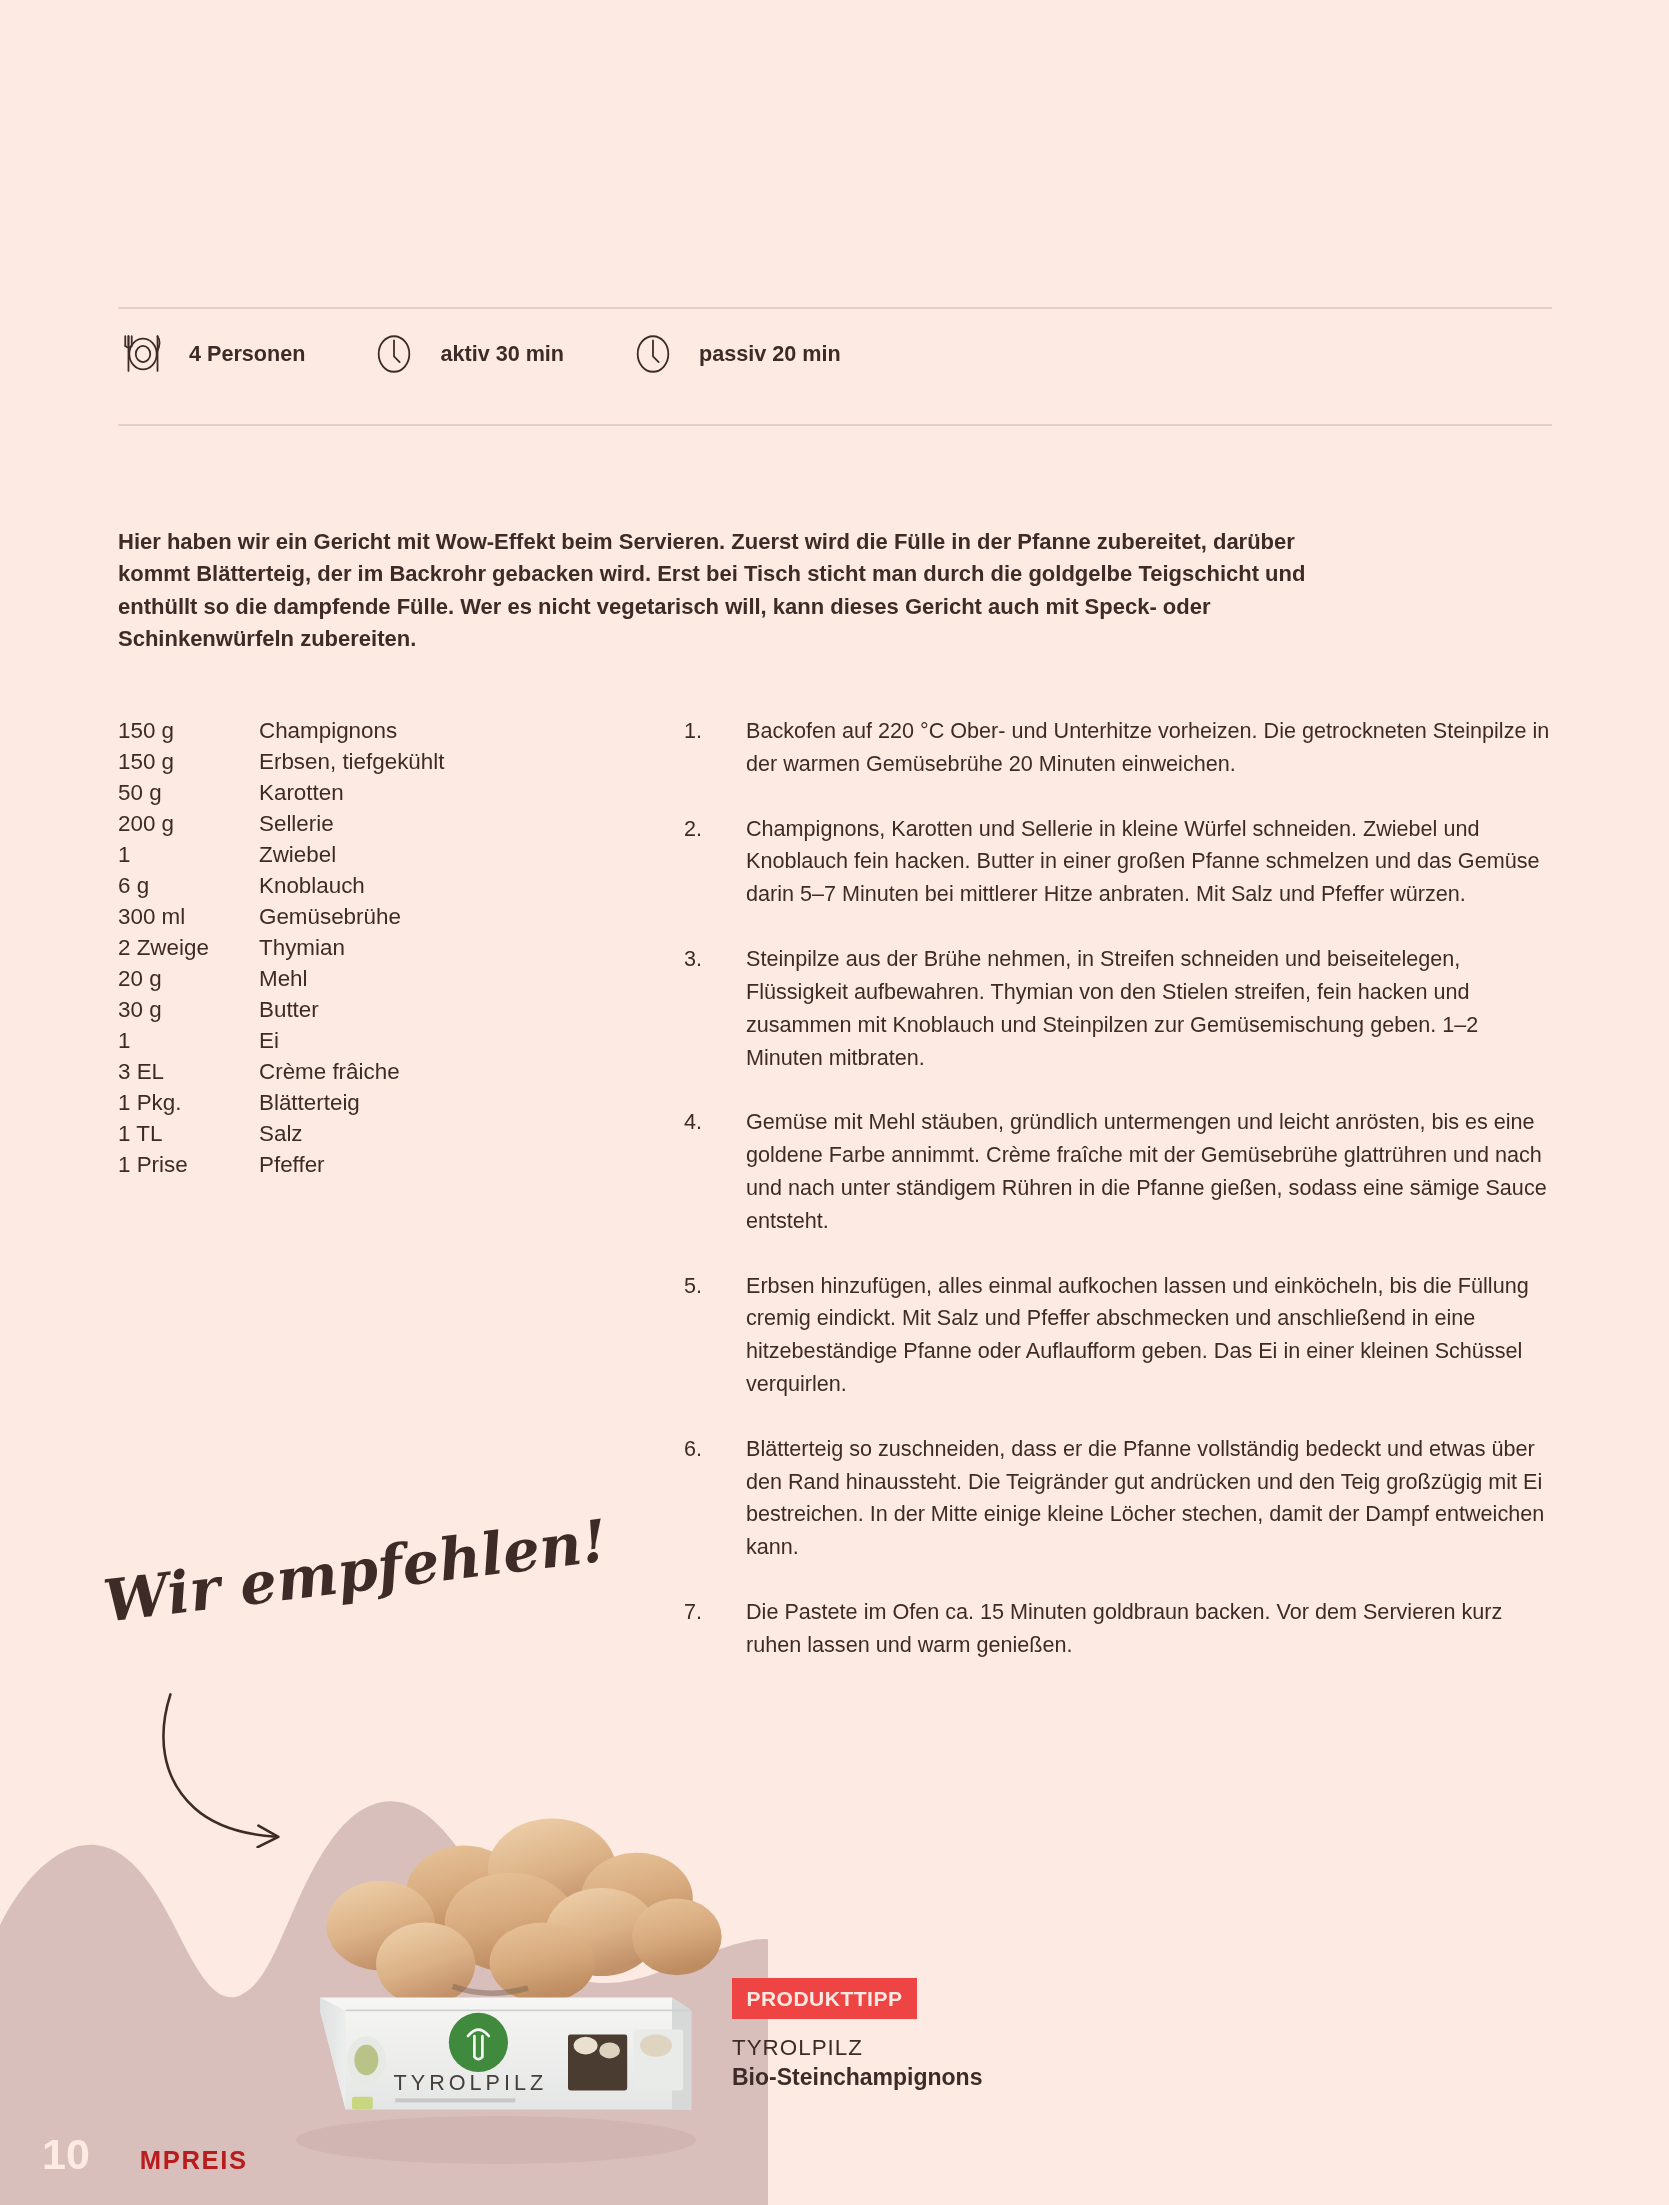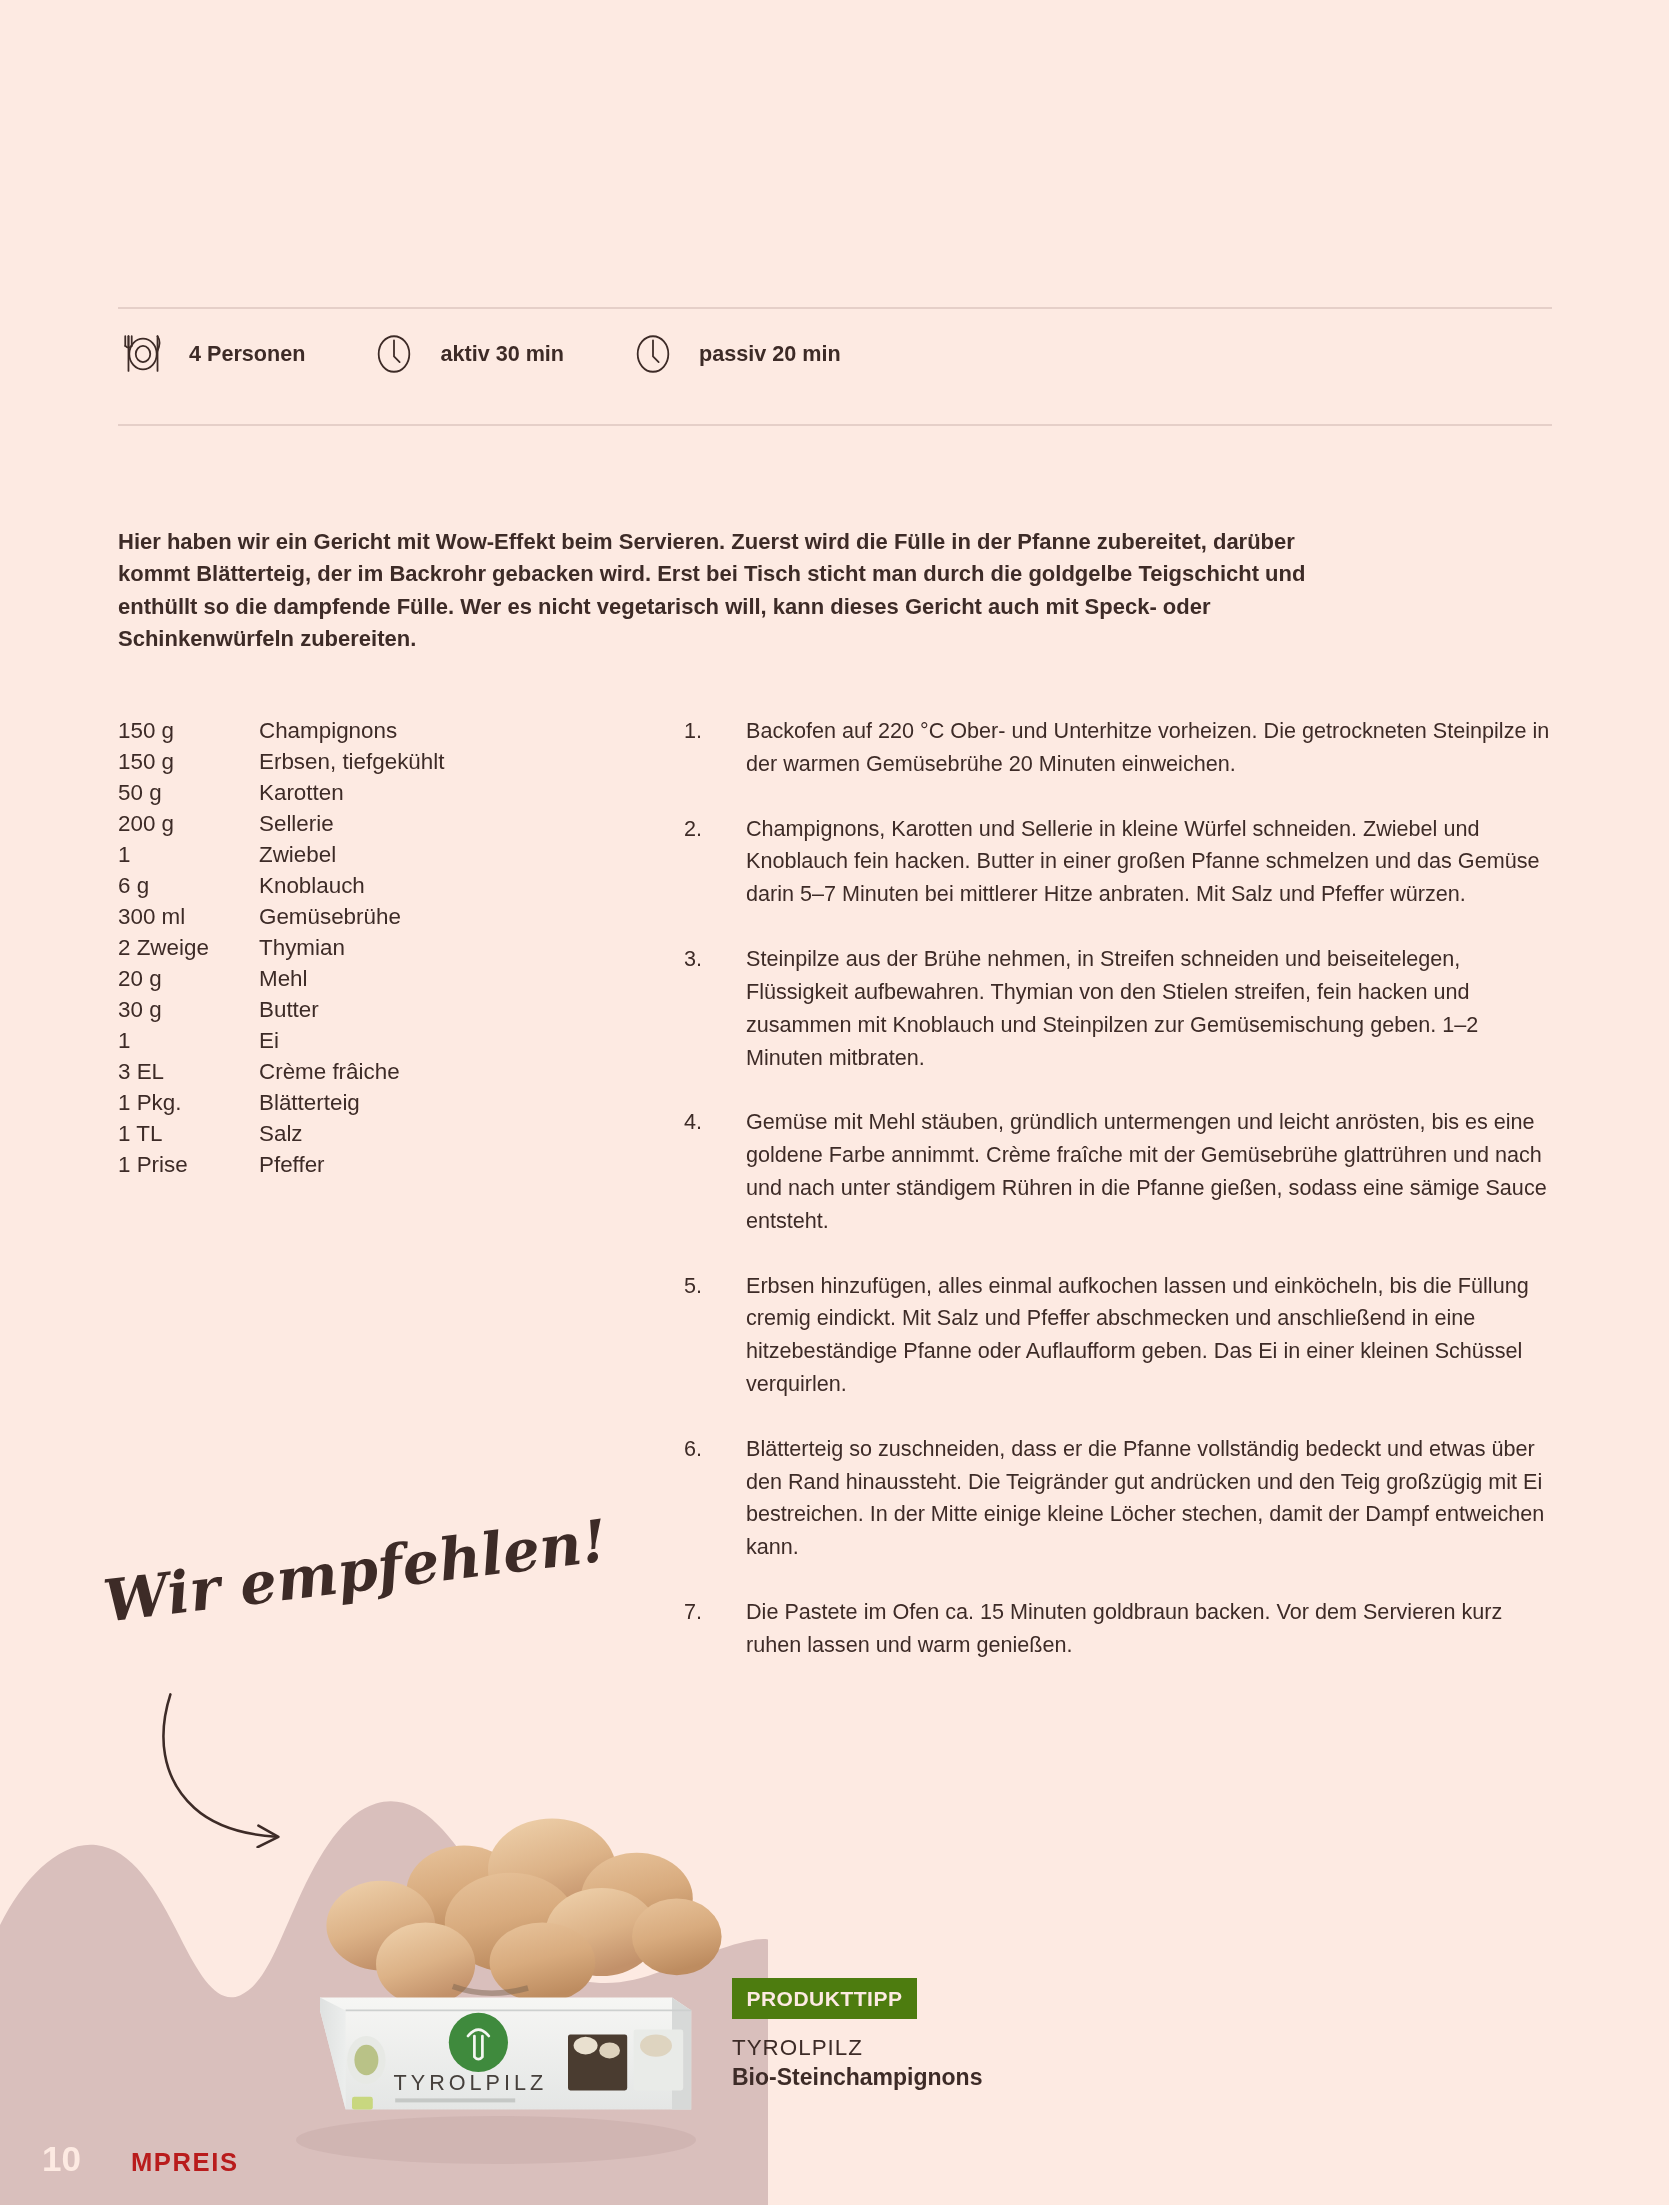--- a/index.html
+++ b/index.html
@@ -183,21 +183,21 @@
 
   
   .product-tip {
     position: absolute;
     left: 732px;
     top: 1978px;
     z-index: 7;
   }
   .tip-badge {
     display: inline-block;
-    background: #4d7c0f;
+    background: #ef4444;
     color: #fdeae2;
     font-size: 21px;
     font-weight: 700;
     letter-spacing: 0.5px;
     padding: 8.8px 14.4px 8px 14.4px;
   }
   .tip-brand {
     margin-top: 16px;
     font-size: 22.4px;
     letter-spacing: 1px;
@@ -213,21 +213,21 @@
   
   .footer {
     position: absolute;
     left: 42px;
     bottom: 29px;
     display: flex;
     align-items: baseline;
     z-index: 8;
   }
   .page-number {
-    font-size: 35px;
+    font-size: 43px;
     font-weight: 700;
     color: #fdeae2;
     line-height: 1;
   }
   .brand-logo {
     margin-left: 50px;
     font-size: 25.6px;
     font-weight: 700;
     letter-spacing: 1.6px;
     color: #b91c1c;

